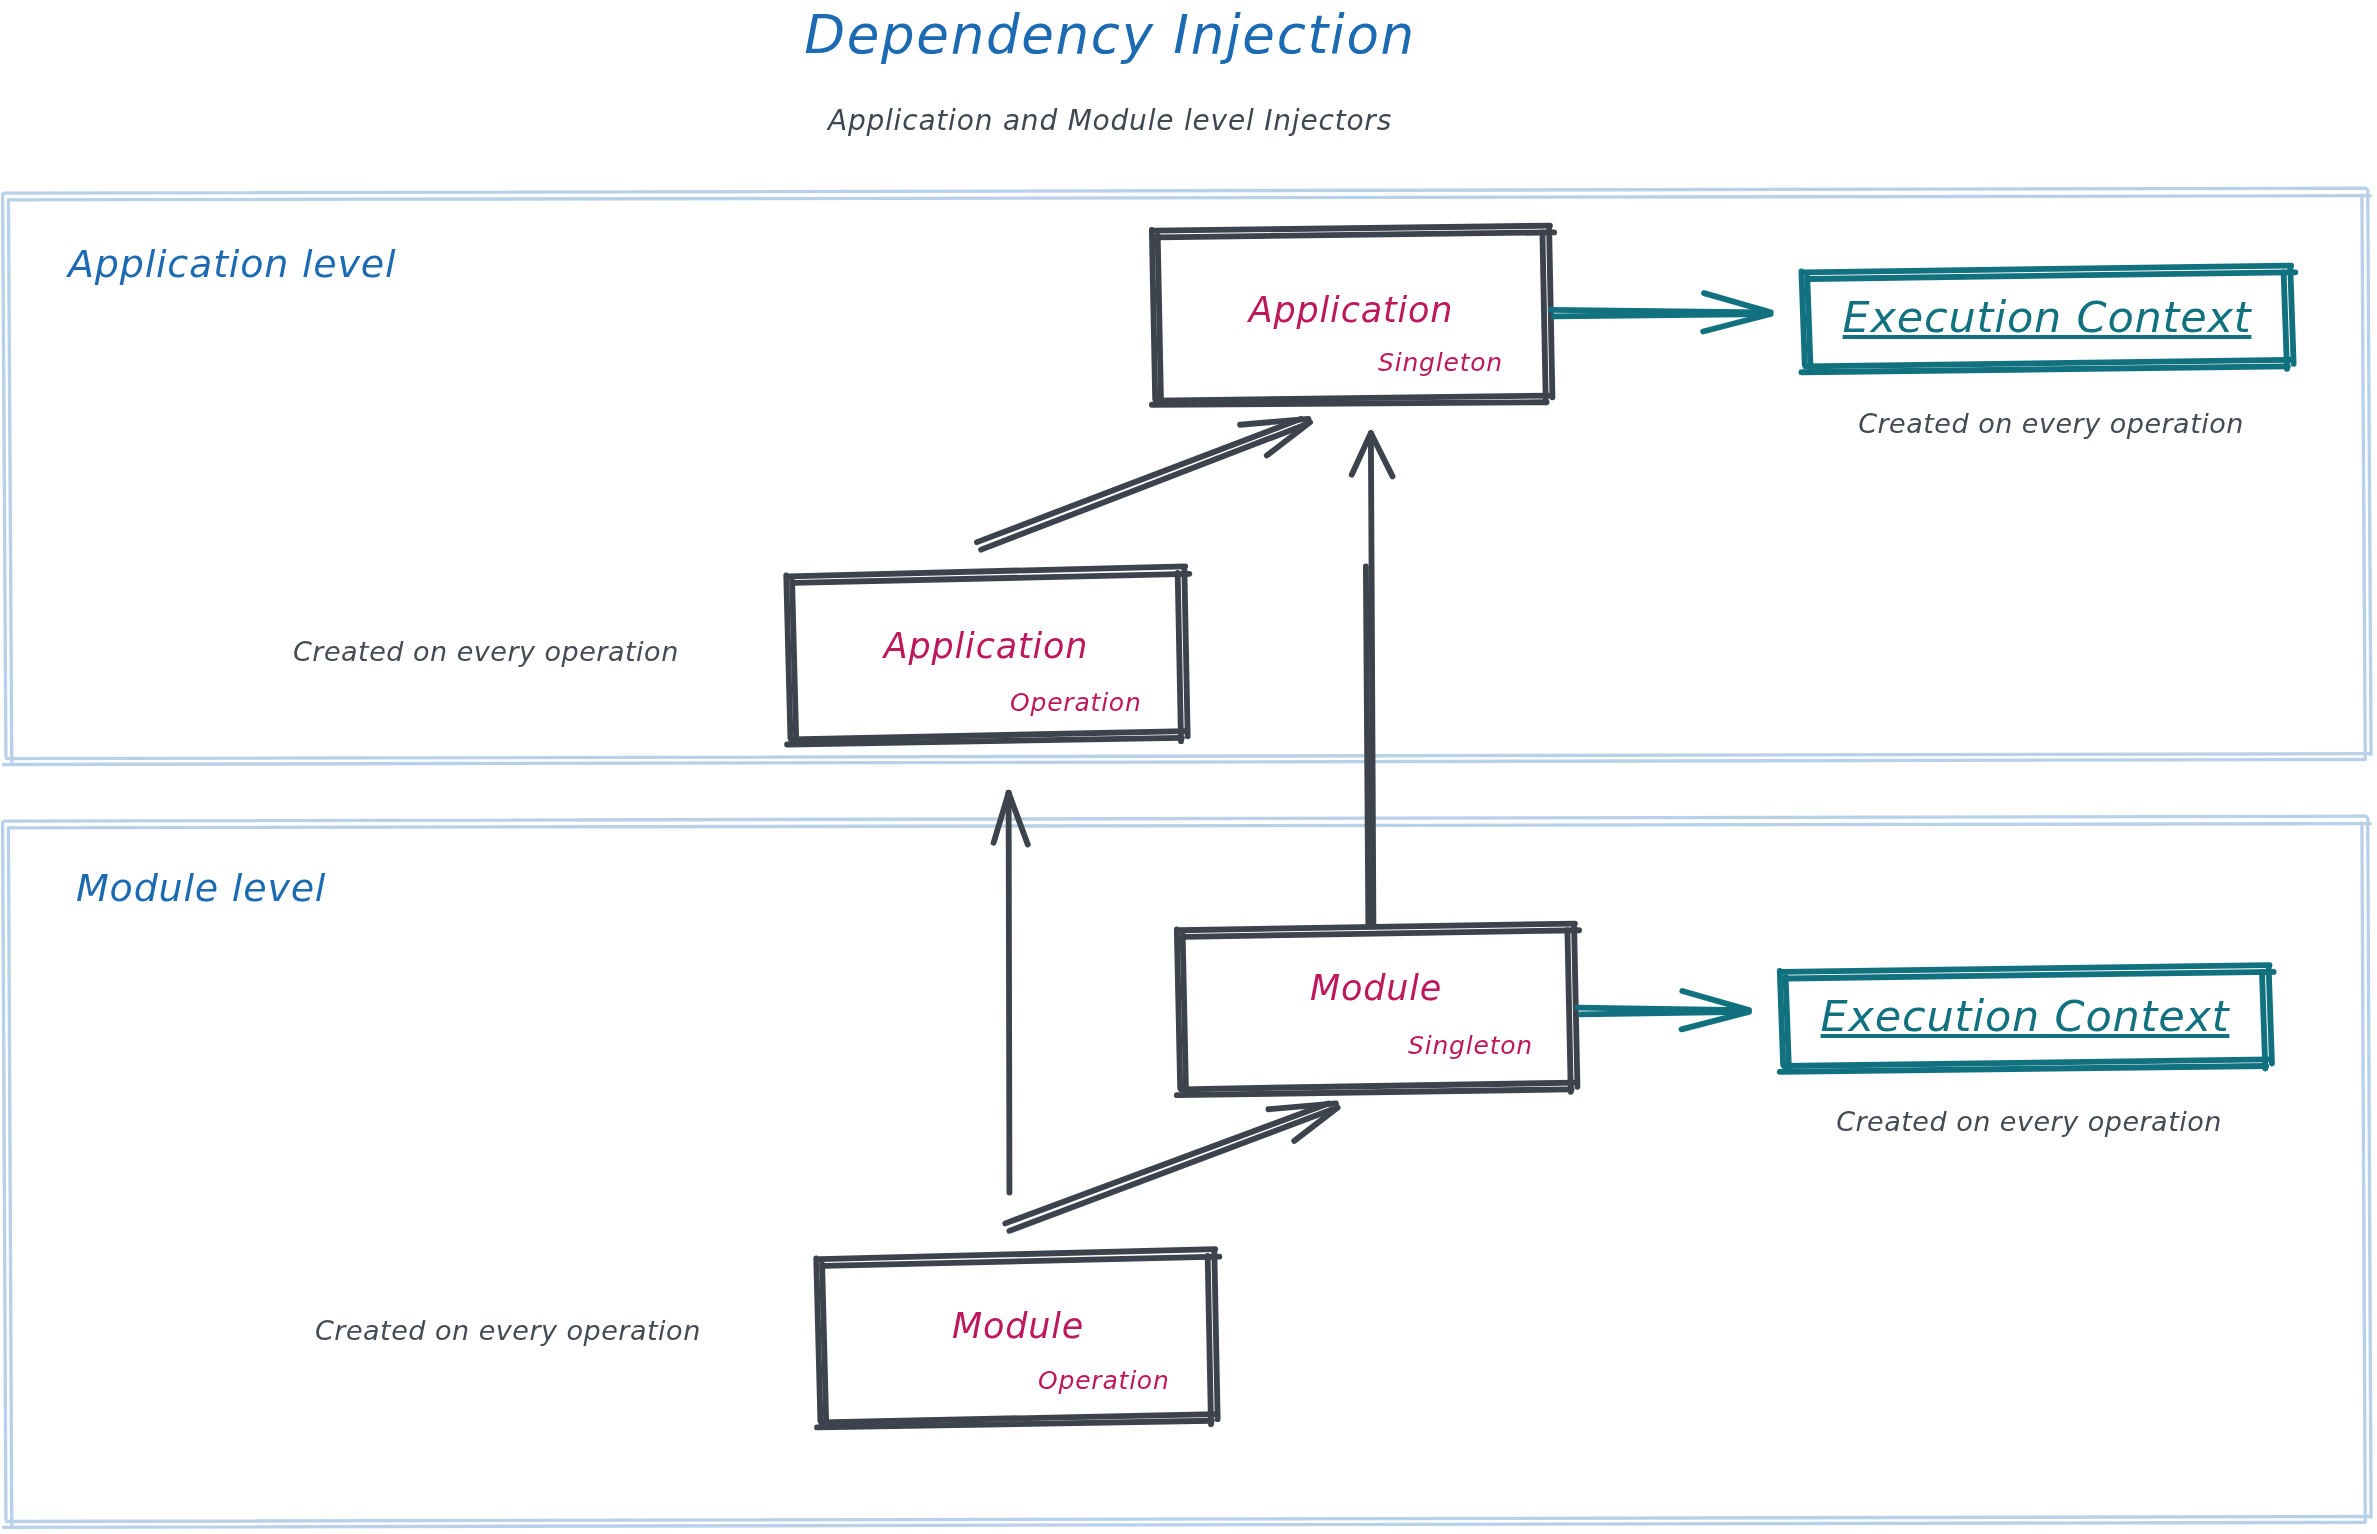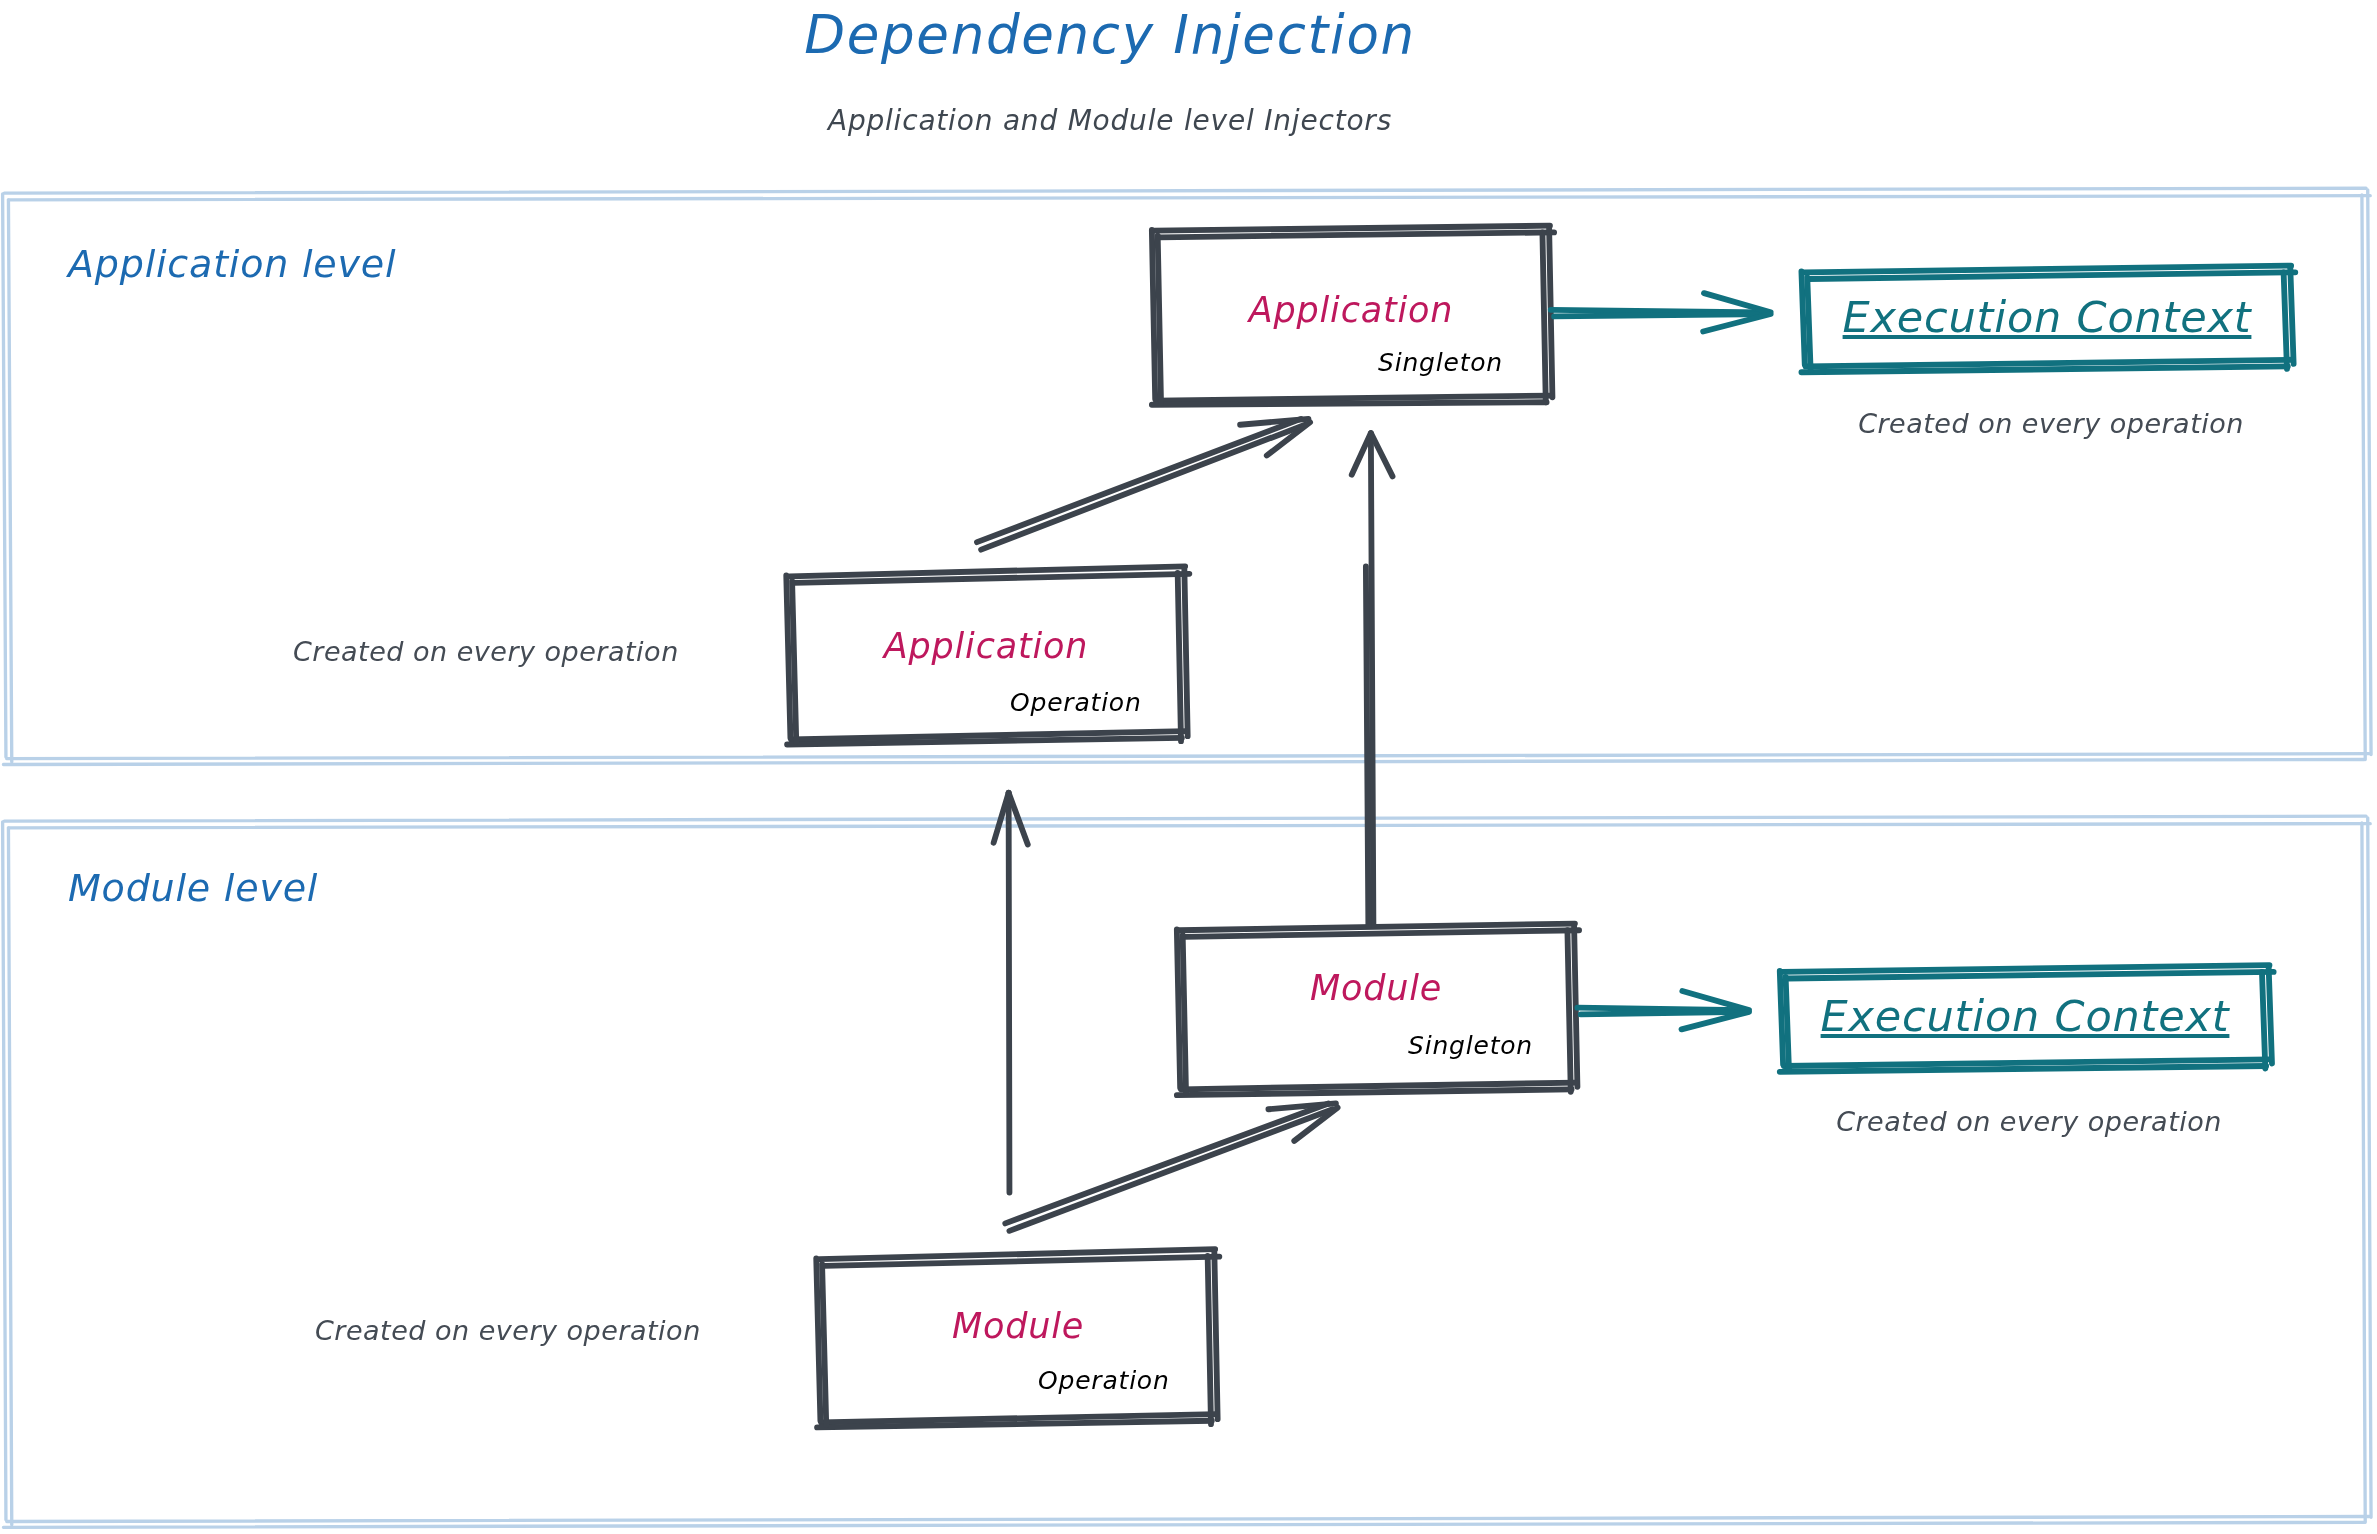--- a/index.html
+++ b/index.html
@@ -50,21 +50,21 @@
     letter-spacing: 0.8px;
     margin-left: 20px;
   }
   .node-title {
     color: #be185d;
     font-size: 35px;
     font-style: italic;
     letter-spacing: 0.8px;
   }
   .node-scope {
-    color: #000000;
+    color: #be185d;
     font-size: 25px;
     font-style: italic;
     letter-spacing: 0.8px;
   }
   .ctx-title {
     color: #11717f;
     font-size: 43px;
     font-style: italic;
     letter-spacing: 0.8px;
     text-decoration: underline;
@@ -214,21 +214,21 @@
       <path d="M2019 1236 L2100 1215"></path>
     </g>
   </svg>
 
   <div class="txt subtitle center-x" style="left:1110px; top:104px;">Application and Module level Injectors</div>
 
   <div class="txt title center-x" style="left:1110px; top:4.2px;">Dependency Injection</div>
 
   <div class="txt level-label" style="left:48px; top:242px;">Application level</div>
 
-  <div class="txt level-label" style="left:48px; top:866px;">Module level</div>
+  <div class="txt level-label" style="left:56px; top:866px;">Module level</div>
 
   <div>
     <div class="txt node-title center-x" style="left:1351px; top:290px;">Application</div>
     <div class="txt node-scope" style="left:1378px; top:348px;">Singleton</div>
   </div>
 
   <div>
     <div class="txt node-title center-x" style="left:986px; top:626px;">Application</div>
     <div class="txt node-scope" style="left:1010px; top:688px;">Operation</div>
   </div>

